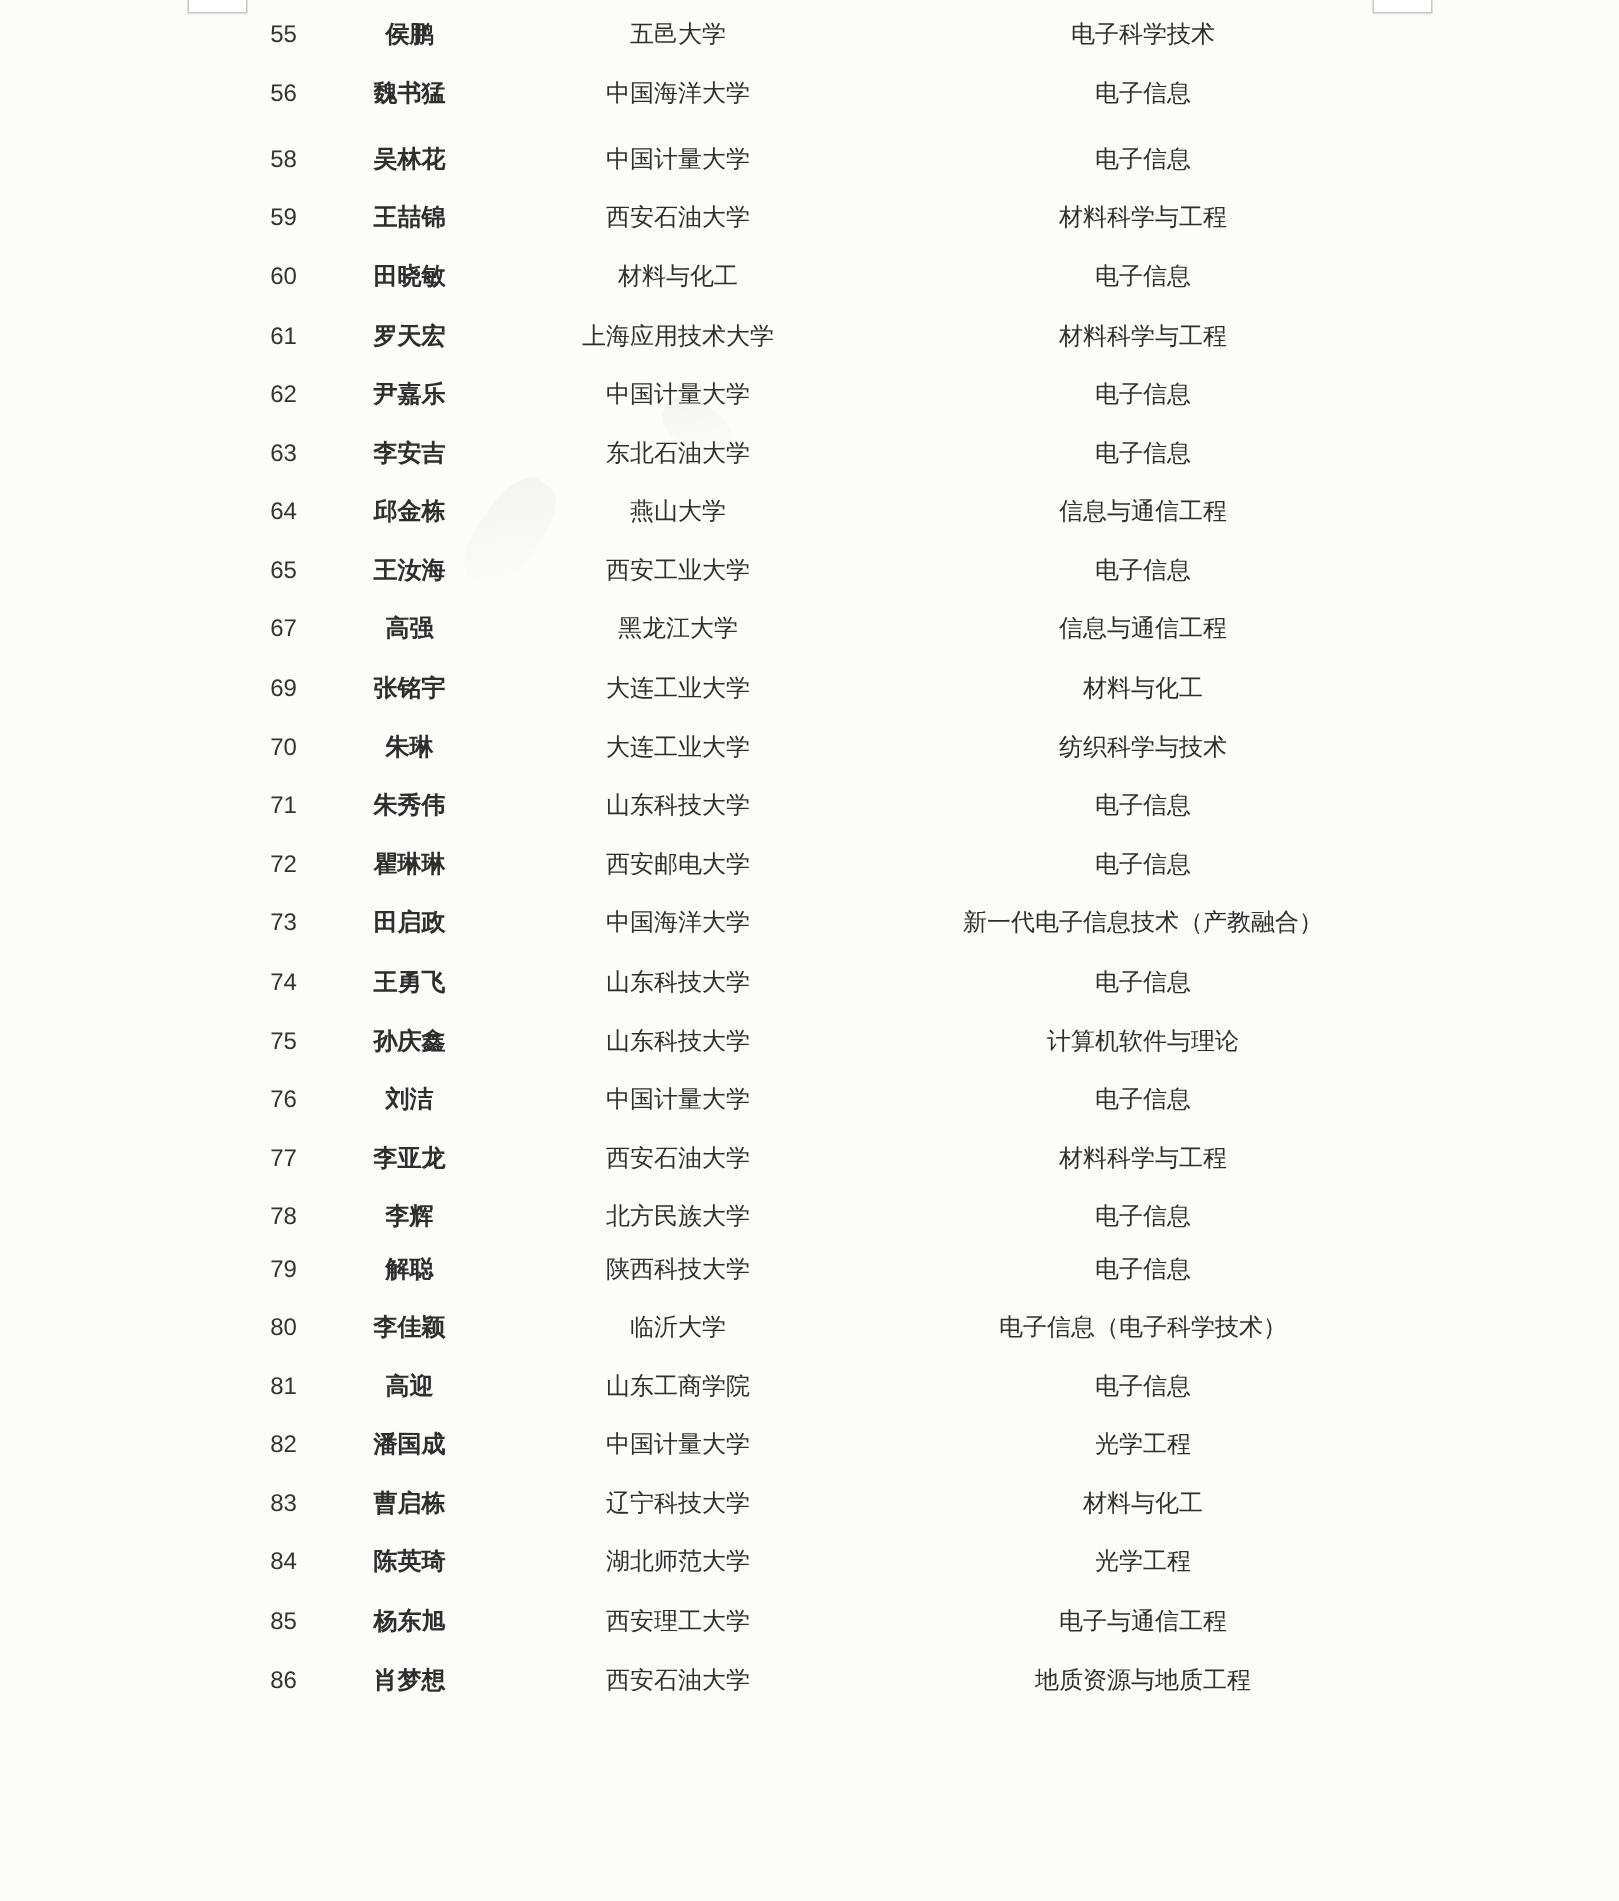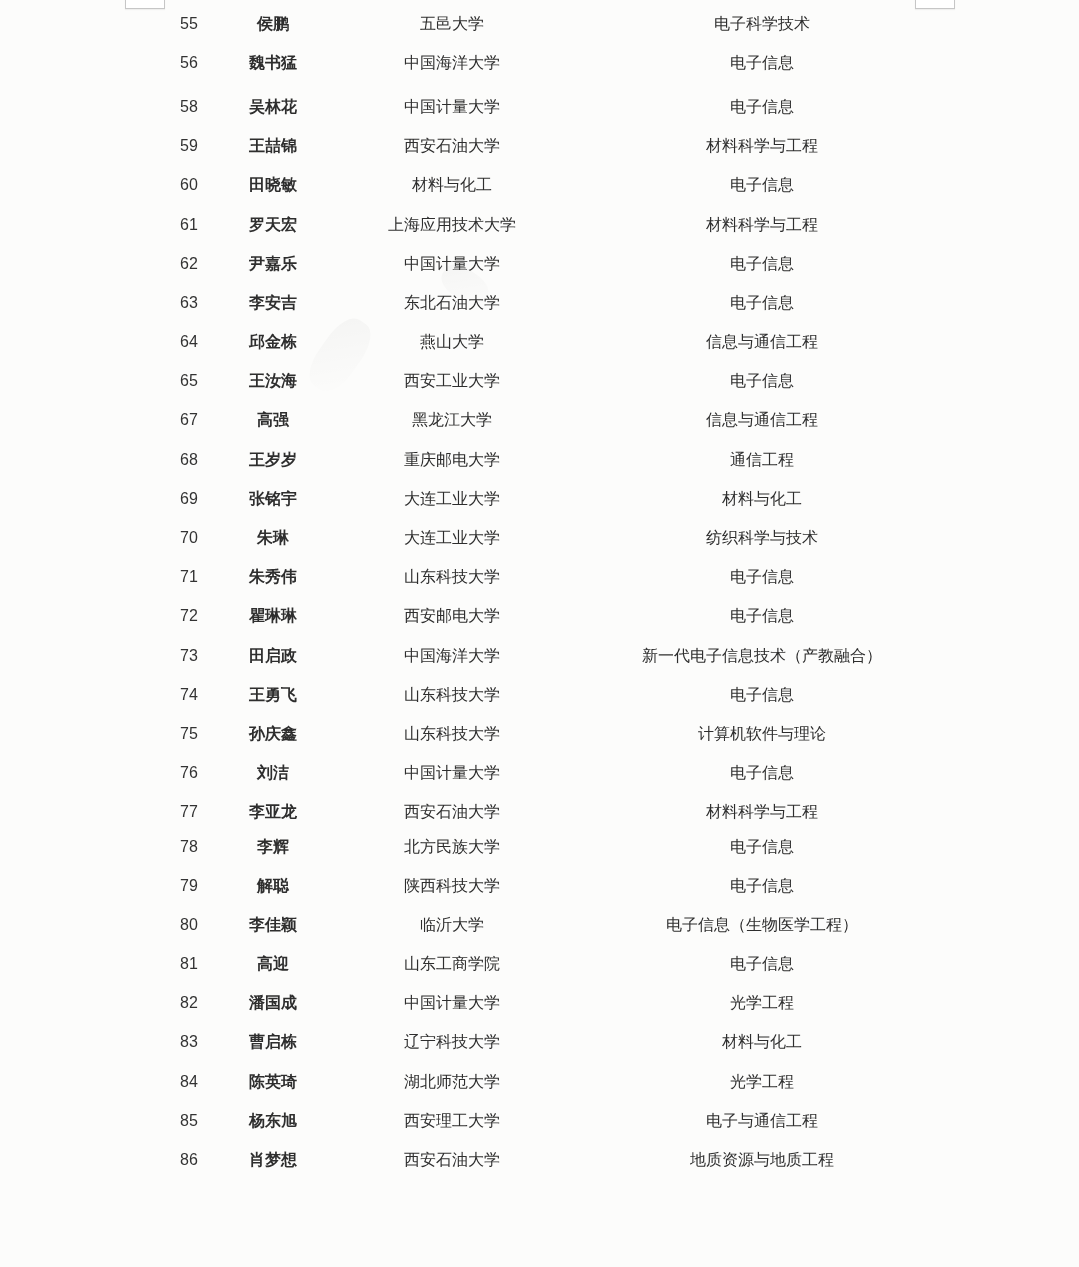--- a/index.html
+++ b/index.html
@@ -154,26 +154,20 @@
     </div>
 
 
     <div class="row">
       <span class="cell c-no">67</span>
       <span class="cell c-name">高强</span>
       <span class="cell c-univ">黑龙江大学</span>
       <span class="cell c-major">信息与通信工程</span>
     </div>
 
-    <div class="row">
-      <span class="cell c-no">68</span>
-      <span class="cell c-name">王岁岁</span>
-      <span class="cell c-univ">重庆邮电大学</span>
-      <span class="cell c-major">通信工程</span>
-    </div>
 
     <div class="row">
       <span class="cell c-no">69</span>
       <span class="cell c-name">张铭宇</span>
       <span class="cell c-univ">大连工业大学</span>
       <span class="cell c-major">材料与化工</span>
     </div>
 
     <div class="row">
       <span class="cell c-no">70</span>
@@ -242,21 +236,21 @@
       <span class="cell c-no">79</span>
       <span class="cell c-name">解聪</span>
       <span class="cell c-univ">陕西科技大学</span>
       <span class="cell c-major">电子信息</span>
     </div>
 
     <div class="row">
       <span class="cell c-no">80</span>
       <span class="cell c-name">李佳颖</span>
       <span class="cell c-univ">临沂大学</span>
-      <span class="cell c-major">电子信息（生物医学工程）</span>
+      <span class="cell c-major">电子信息（电子科学技术）</span>
     </div>
 
     <div class="row">
       <span class="cell c-no">81</span>
       <span class="cell c-name">高迎</span>
       <span class="cell c-univ">山东工商学院</span>
       <span class="cell c-major">电子信息</span>
     </div>
 
     <div class="row">

